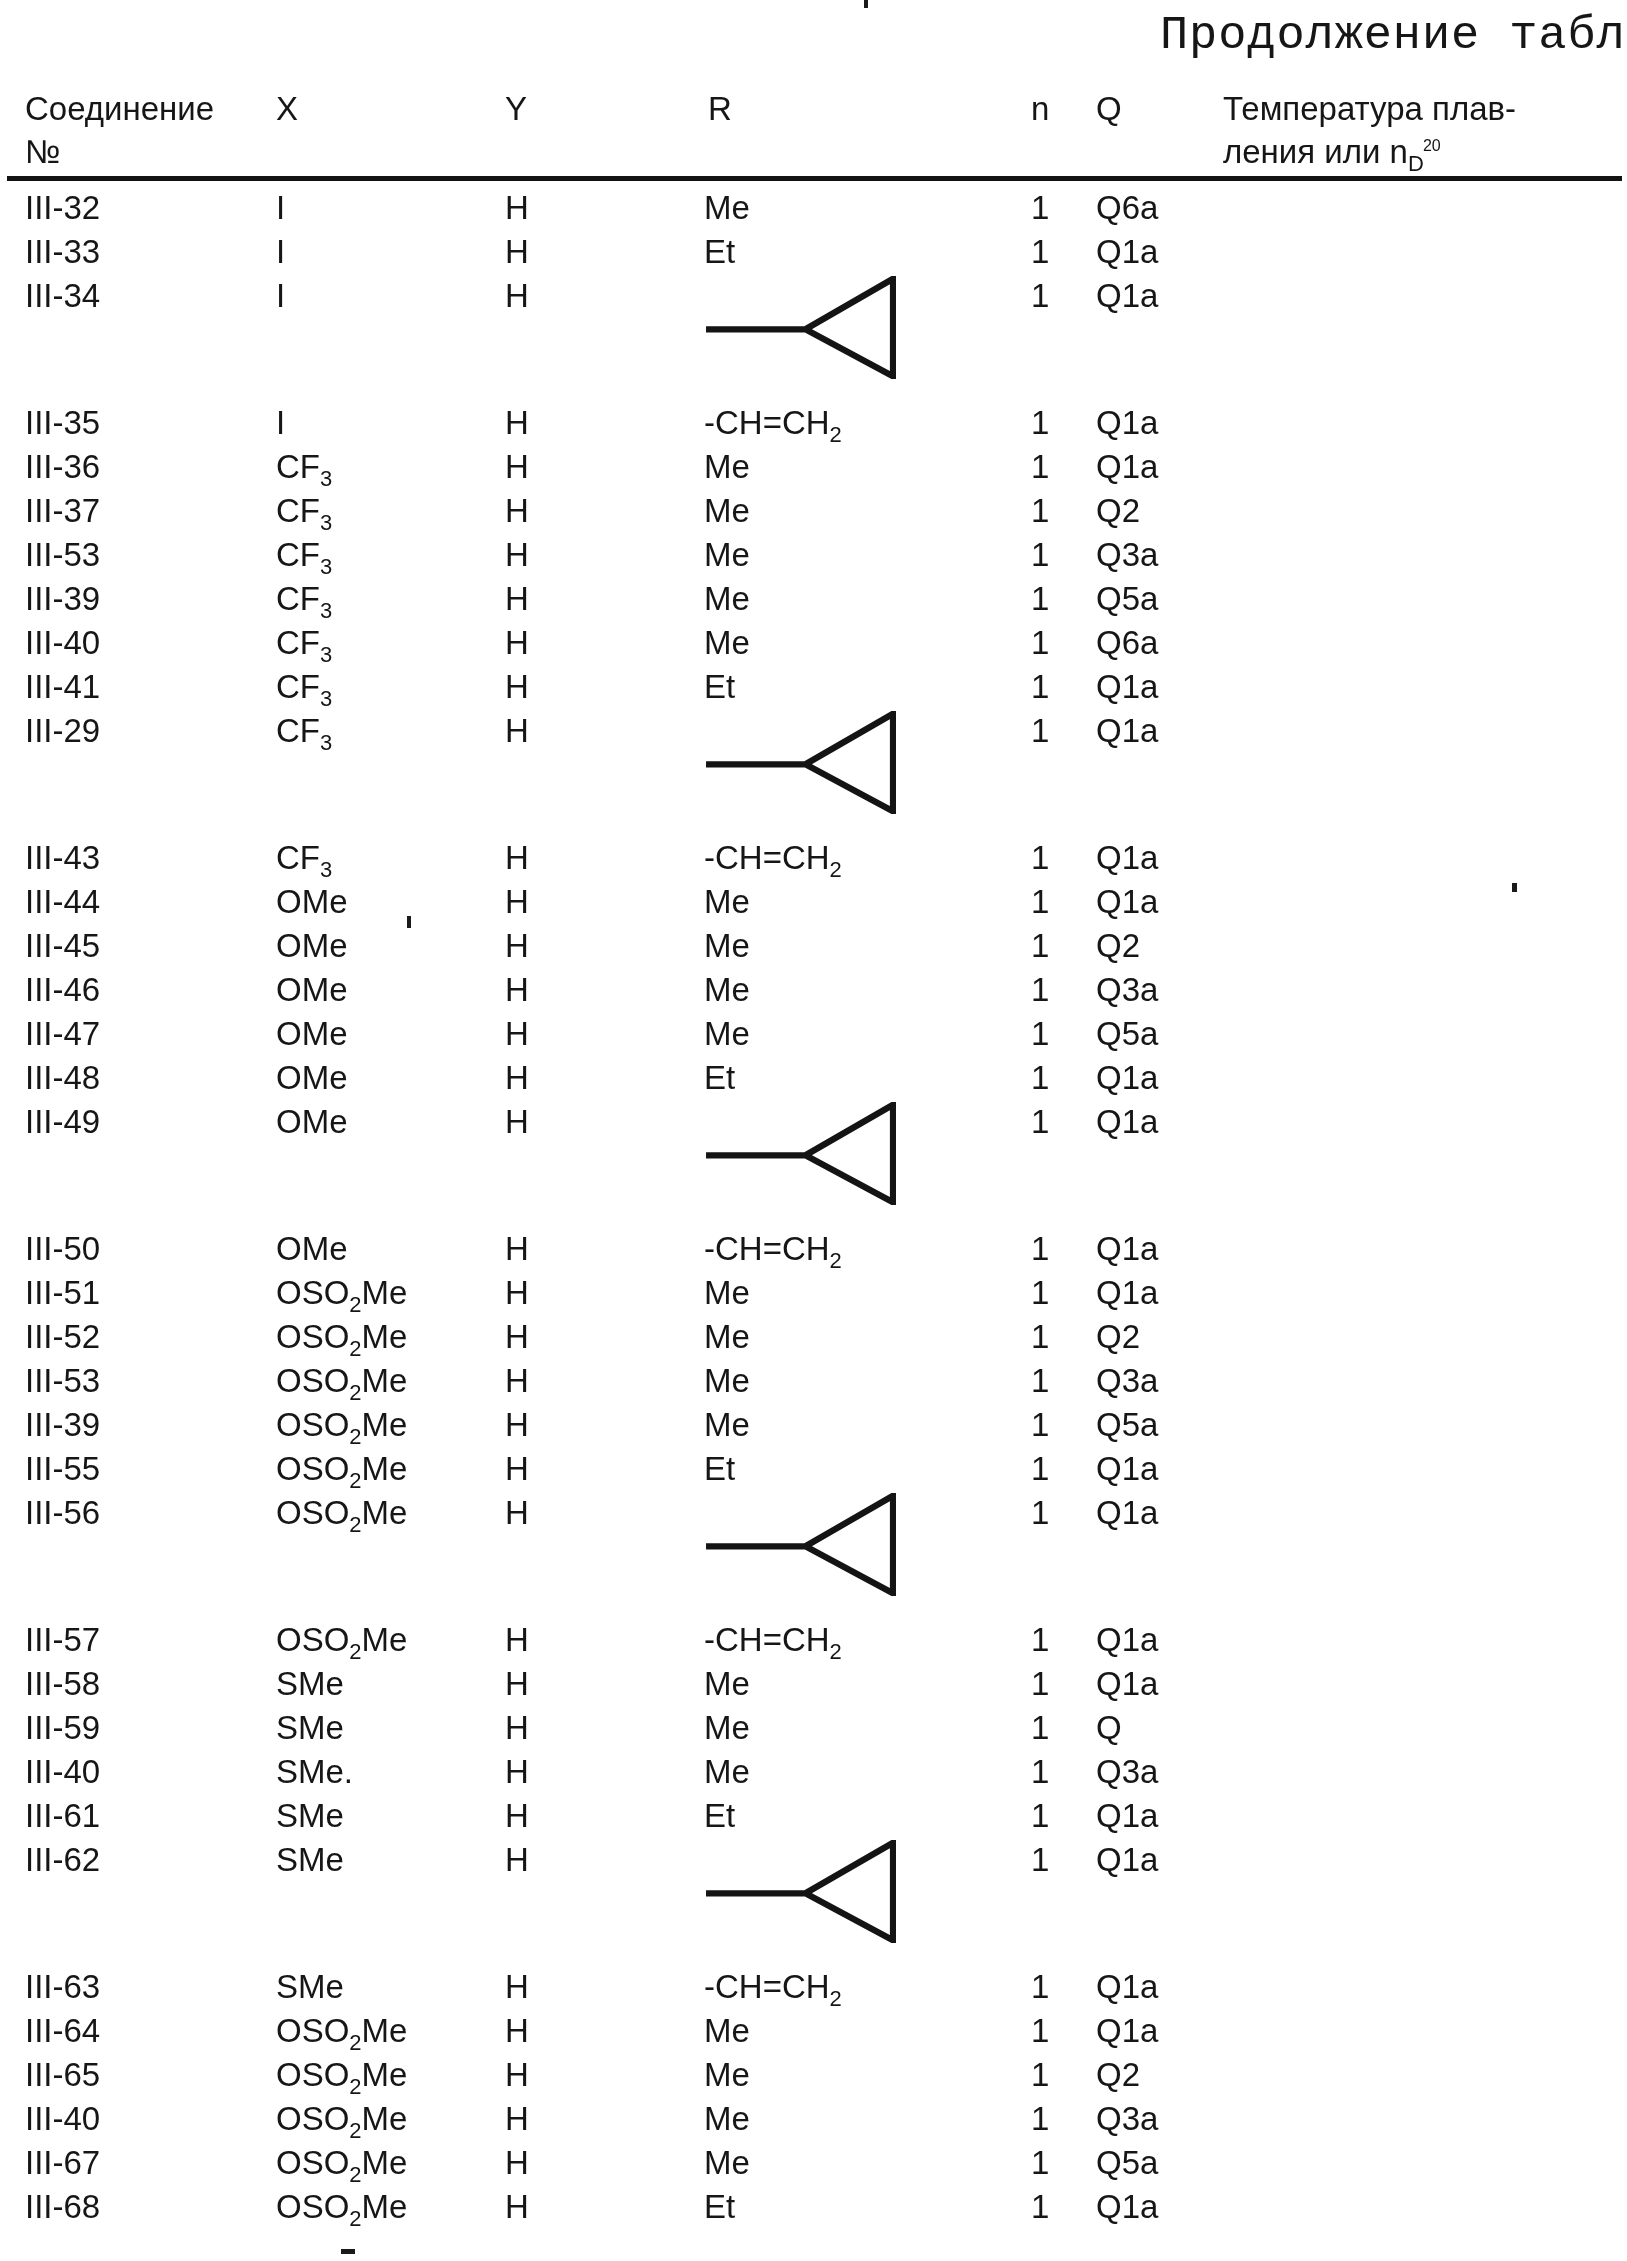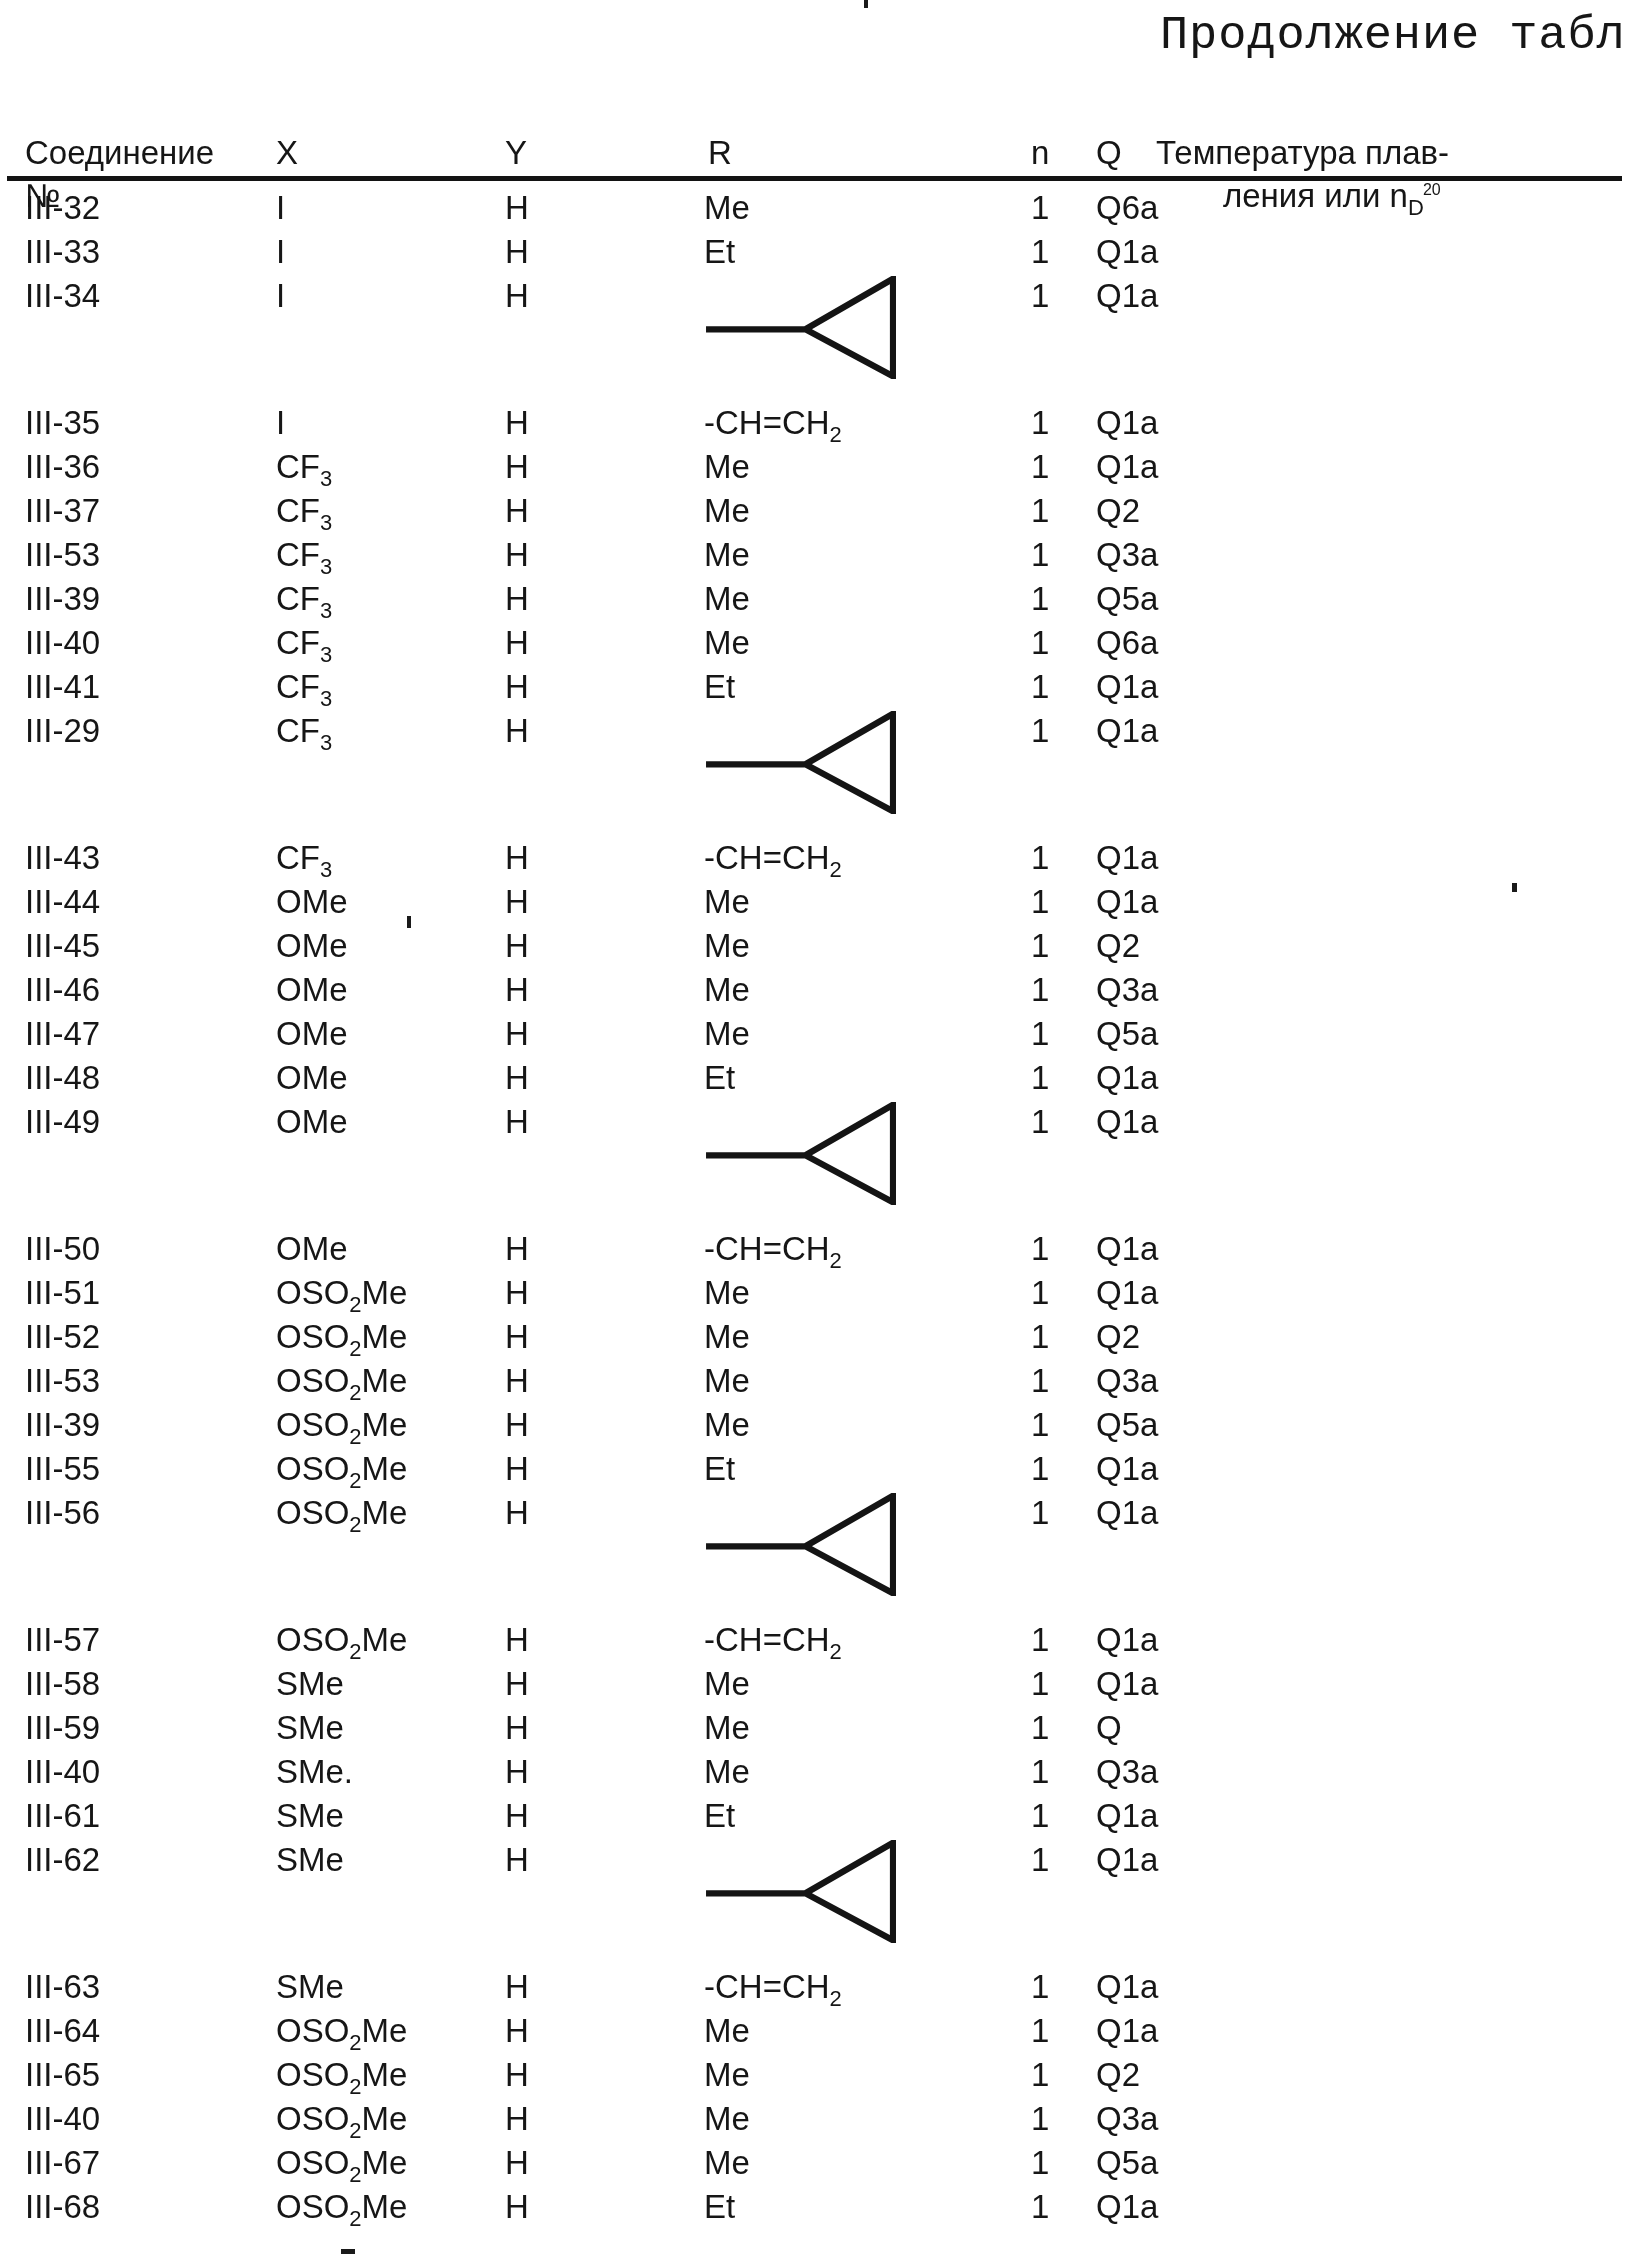--- a/index.html
+++ b/index.html
@@ -7,29 +7,29 @@
     width:1627px;height:2262px;
     background:#ffffff;color:#161616;
     position:relative;overflow:hidden;
     font-family:"Liberation Sans",sans-serif;
   }
   .title{
     position:absolute;top:9px;left:1160px;
     font-family:Liberation Mono, monospace;
     font-size:47px;letter-spacing:0.9px;white-space:nowrap;
   }
-  .hcell{position:absolute;font-size:33px;line-height:43px;white-space:nowrap;margin-top:44px;}
+  .hcell{position:absolute;font-size:33px;line-height:43px;white-space:nowrap;}
   .h-no1{left:25px;top:87px}
   .h-no2{left:25px;top:130px}
   .h-x{left:276px;top:87px}
   .h-y{left:505px;top:87px}
   .h-r{left:708px;top:87px}
   .h-n{left:1031px;top:87px}
   .h-q{left:1096px;top:87px}
-  .h-t1{left:1156px;top:87px}
+  .h-t1{left:1223px;top:87px}
   .h-t2{left:1223px;top:130px}
   .rule{position:absolute;left:7.2px;top:176px;width:1615px;height:5.4px;background:#131313;}
   .tbody{position:absolute;left:0;top:186px;width:1403px;}
   .row{position:relative;height:44px;}
   .row.draw-row{height:127px;}
   .cell{position:absolute;top:0;line-height:44px;font-size:33px;white-space:nowrap;}
   .col-no{left:25px}
   .col-x{left:276px}
   .col-y{left:505px}
   .col-r{left:704px}

